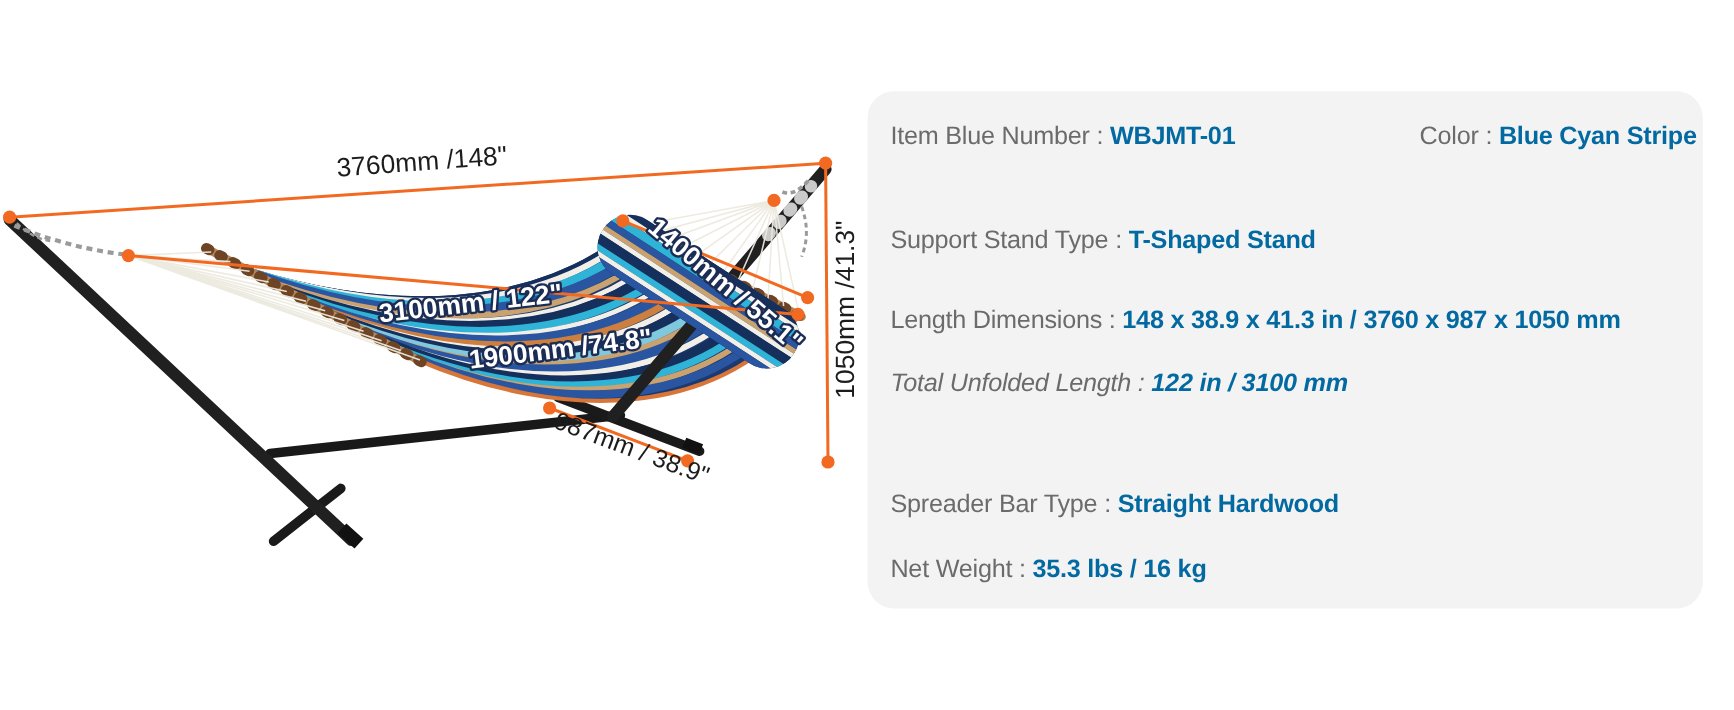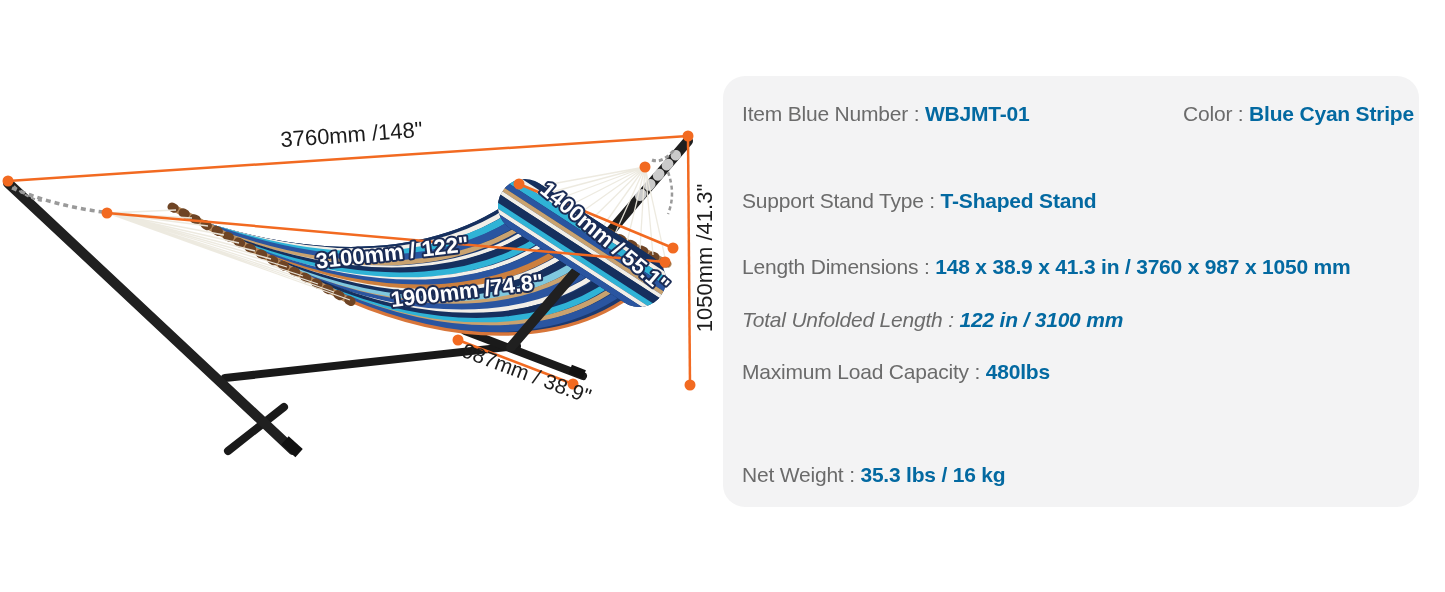--- a/index.html
+++ b/index.html
@@ -157,23 +157,23 @@
 
 
     <div class="spec-row" style="top:178px;">
       <span class="spec-label">Length Dimensions : </span><span class="spec-value">148 x 38.9 x 41.3 in / 3760 x 987 x 1050 mm</span>
     </div>
 
     <div class="spec-row" style="top:231px;font-style:italic;">
       <span class="spec-label">Total Unfolded Length : </span><span class="spec-value">122 in / 3100 mm</span>
     </div>
 
-    <div class="spec-row" style="top:283px;">
-      <span class="spec-label">Maximum Load Capacity : </span><span class="spec-value">480lbs</span>
+
+    <div class="spec-row" style="top:332px;">
+      <span class="spec-label">Spreader Bar Type : </span><span class="spec-value">Straight Hardwood</span>
     </div>
-
 
     <div class="spec-row" style="top:386px;">
       <span class="spec-label">Net Weight : </span> <span class="spec-value">35.3 lbs / 16 kg</span>
     </div>
 
   </div>
 </div>
 
 </body></html>

